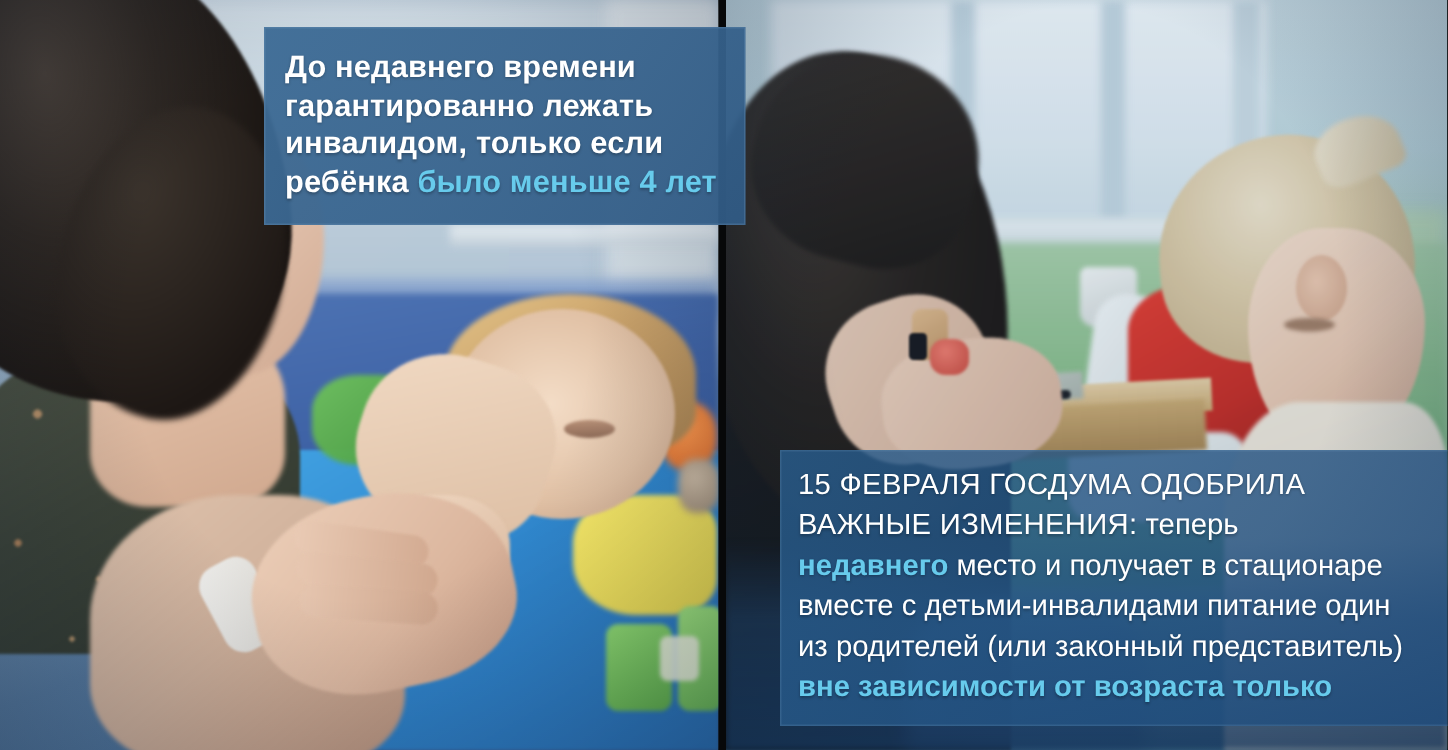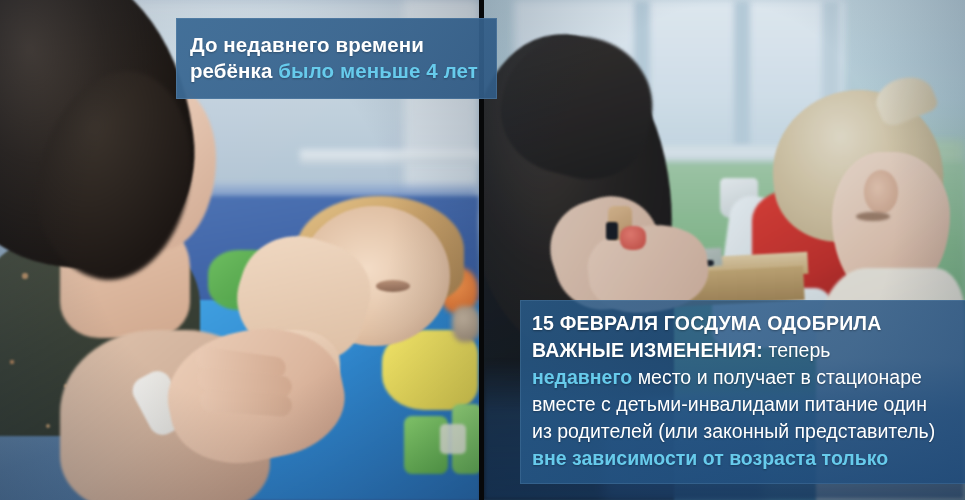--- a/index.html
+++ b/index.html
@@ -200,21 +200,21 @@
     box-shadow:0 0 0 1px rgba(120,160,195,.25) inset;}
   .panel-top .ln{color:#ffffff;font-size:20.5px;line-height:25.5px;font-weight:700;
     letter-spacing:.1px;white-space:nowrap;text-shadow:0 1px 2px rgba(0,0,0,.28);}
   .hl{color:#67cbec;}
 
   .panel-bottom{left:520px;top:300px;width:440px;padding:10px 2px 12px 12px;
     background:linear-gradient(120deg,rgba(40,92,140,.84) 0%,rgba(36,84,132,.80) 45%,rgba(32,76,124,.84) 100%);
     box-shadow:0 0 0 1px rgba(120,165,200,.20) inset;}
   .panel-bottom .ln{color:#ffffff;font-size:19.5px;line-height:27px;font-weight:600;
     letter-spacing:0;white-space:nowrap;text-shadow:0 1px 2px rgba(0,0,0,.30);}
-  .panel-bottom .caps{font-weight:700;letter-spacing:.2px;}
+  .panel-bottom .caps{font-weight:400;letter-spacing:.2px;}
   .panel-bottom .reg{font-weight:400;}
 </style>
 </head>
 <body>
 
 <div class="stage">
 
   <div class="pane pane-left">
     <div class="layer l-bg"></div>
     <div class="layer l-wall"></div>
@@ -302,20 +302,26 @@
     <div class="layer r-lower"></div>
     <div class="layer r-bluecast"></div>
     <div class="layer r-vign"></div>
   </div>
 
   <div class="panel panel-top">
     <div class="ln">
       <span>До недавнего времени</span>
     </div>
     <div class="ln">
+      <span>гарантированно лежать</span>
+    </div>
+    <div class="ln">
+      <span>инвалидом, только если</span>
+    </div>
+    <div class="ln">
       <span>ребёнка </span><span class="hl">было меньше 4 лет</span>
     </div>
   </div>
 
   <div class="panel panel-bottom">
     <div class="ln">
       <span class="caps">15 ФЕВРАЛЯ ГОСДУМА ОДОБРИЛА</span>
     </div>
     <div class="ln">
       <span class="caps">ВАЖНЫЕ ИЗМЕНЕНИЯ:</span><span class="reg"> теперь</span>

